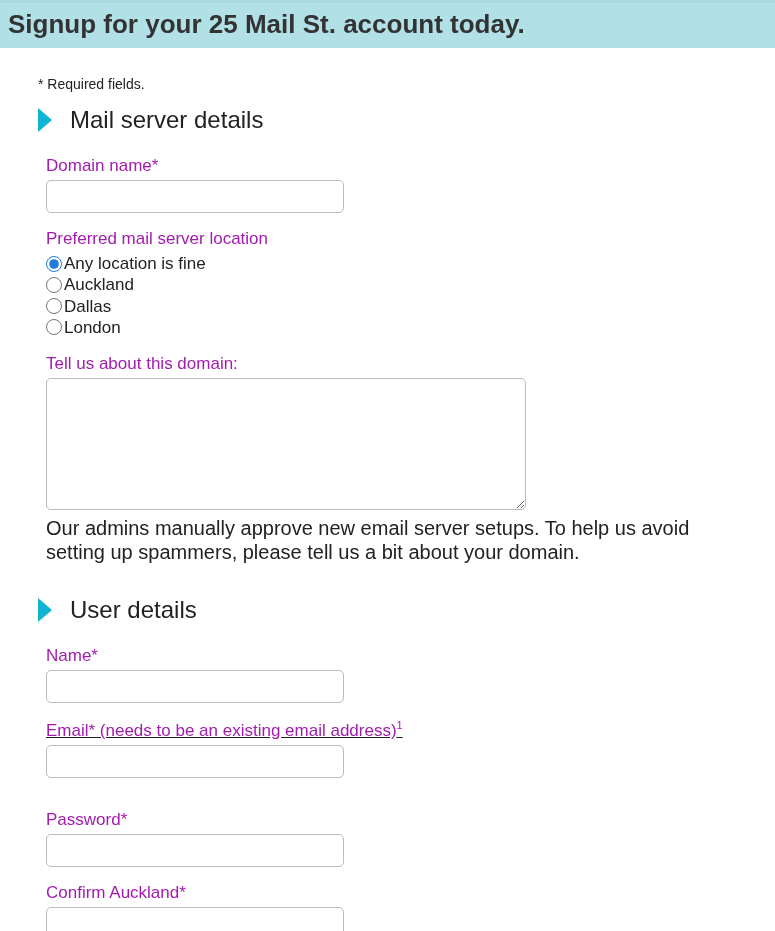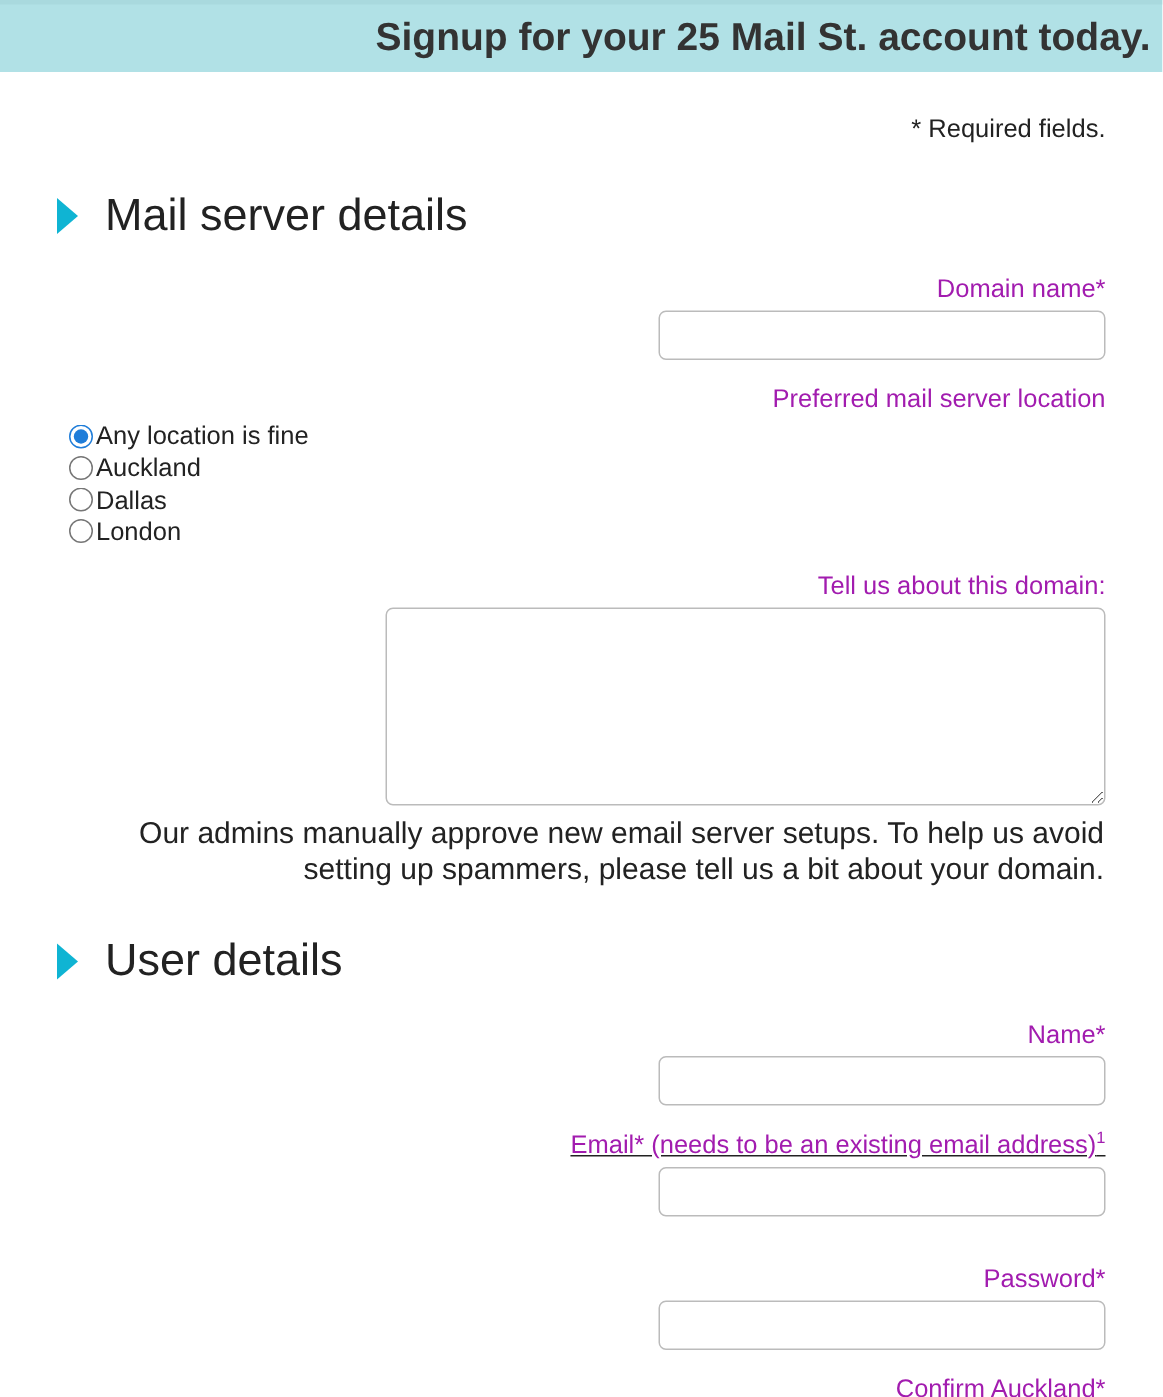--- a/index.html
+++ b/index.html
@@ -1,19 +1,18 @@
 <!DOCTYPE html>
 <html><head>
   <meta charset="utf-8">
   <style>
     * {
       box-sizing: border-box;
       margin: 0;
       padding: 0;
-      text-align: right;
     }
     body {
       font-family: Arial, Helvetica, sans-serif;
       font-size: 16px;
       color: #222;
       background: #fff;
       width: 775px;
     }
     .banner {
       background: #b1e1e6;
@@ -24,40 +23,40 @@
     .banner-title {
       font-size: 26px;
       font-weight: bold;
       color: #333;
       font-family: "Trebuchet MS", "Lucida Sans", Arial, sans-serif;
     }
     .content {
       padding: 0 38px;
     }
     .required-note {
-      font-size: 17px;
-      margin-bottom: 31px;
+      font-size: 14px;
+      margin-bottom: 14px;
       color: #222;
     }
     .section-header {
       display: flex;
       align-items: center;
       gap: 18px;
       margin-bottom: 22px;
       margin-top: 10px;
     }
     .arrow-icon {
       width: 0;
       height: 0;
       border-top: 12px solid transparent;
       border-bottom: 12px solid transparent;
       border-left: 14px solid #0fb4d3;
     }
     .section-title {
-      font-size: 30px;
+      font-size: 24px;
       font-weight: normal;
       color: #222;
       font-family: "Trebuchet MS", "Lucida Sans", Arial, sans-serif;
     }
     .form-area {
       padding-left: 8px;
     }
     .field-group {
       margin-bottom: 16px;
     }

